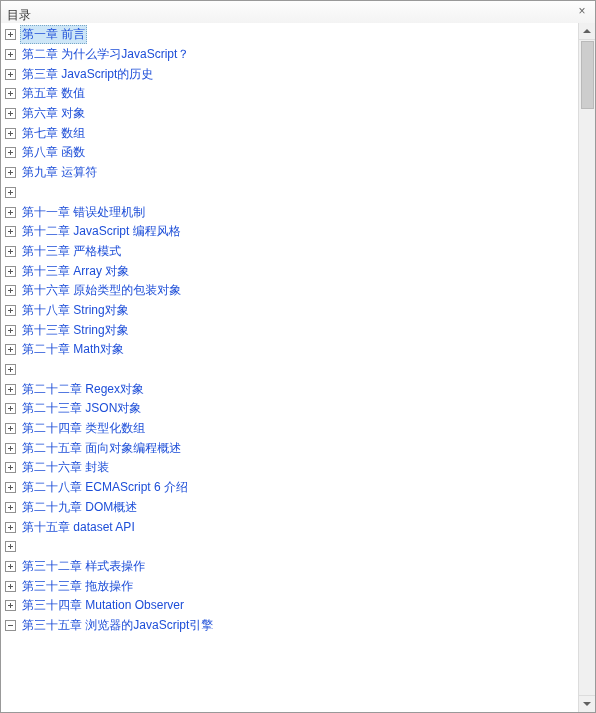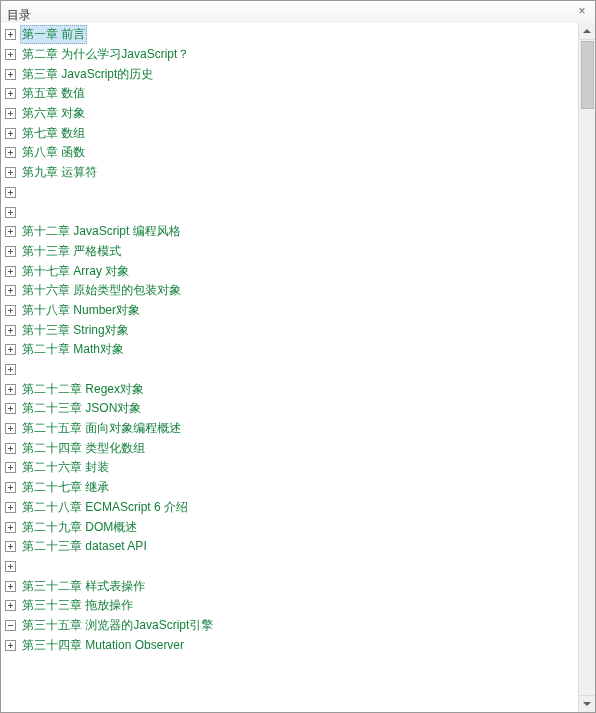--- a/index.html
+++ b/index.html
@@ -55,21 +55,21 @@
   position: relative;
 }
 .expander::before, .expander::after {
   content: "";
   position: absolute;
   background: #595959;
 }
 .expander::before { width: 5px; height: 1px; } 
 .expander.plus::after { width: 1px; height: 5px; } 
 .label {
-  color: #15803d;
+  color: #1d4ed8;
   padding: 1px 2px;
 }
 .tree-item.selected .label {
   background: #cde6f7;
   border: 1px dotted #7aa7c7;
   padding: 0 1px;
 }
 
 .vscroll {
   position: absolute;
@@ -143,40 +143,41 @@
       </div>
       <div class="tree-item">
         <div class="expander plus"></div>
         <span class="label">第九章 运算符</span>
       </div>
       <div class="tree-item">
         <div class="expander plus"></div>
       </div>
       <div class="tree-item">
         <div class="expander plus"></div>
+        <span class="label">第十一章 错误处理机制</span>
       </div>
       <div class="tree-item">
         <div class="expander plus"></div>
         <span class="label">第十二章 JavaScript 编程风格</span>
       </div>
       <div class="tree-item">
         <div class="expander plus"></div>
         <span class="label">第十三章 严格模式</span>
       </div>
       <div class="tree-item">
         <div class="expander plus"></div>
-        <span class="label">第十七章 Array 对象</span>
+        <span class="label">第十三章 Array 对象</span>
       </div>
       <div class="tree-item">
         <div class="expander plus"></div>
         <span class="label">第十六章 原始类型的包装对象</span>
       </div>
       <div class="tree-item">
         <div class="expander plus"></div>
-        <span class="label">第十八章 Number对象</span>
+        <span class="label">第十八章 String对象</span>
       </div>
       <div class="tree-item">
         <div class="expander plus"></div>
         <span class="label">第十三章 String对象</span>
       </div>
       <div class="tree-item">
         <div class="expander plus"></div>
         <span class="label">第二十章 Math对象</span>
       </div>
       <div class="tree-item">
@@ -185,64 +186,60 @@
       <div class="tree-item">
         <div class="expander plus"></div>
         <span class="label">第二十二章 Regex对象</span>
       </div>
       <div class="tree-item">
         <div class="expander plus"></div>
         <span class="label">第二十三章 JSON对象</span>
       </div>
       <div class="tree-item">
         <div class="expander plus"></div>
+        <span class="label">第二十四章 类型化数组</span>
+      </div>
+      <div class="tree-item">
+        <div class="expander plus"></div>
         <span class="label">第二十五章 面向对象编程概述</span>
       </div>
       <div class="tree-item">
         <div class="expander plus"></div>
-        <span class="label">第二十四章 类型化数组</span>
-      </div>
-      <div class="tree-item">
-        <div class="expander plus"></div>
         <span class="label">第二十六章 封装</span>
       </div>
       <div class="tree-item">
         <div class="expander plus"></div>
-        <span class="label">第二十七章 继承</span>
-      </div>
-      <div class="tree-item">
-        <div class="expander plus"></div>
         <span class="label">第二十八章 ECMAScript 6 介绍</span>
       </div>
       <div class="tree-item">
         <div class="expander plus"></div>
         <span class="label">第二十九章 DOM概述</span>
       </div>
       <div class="tree-item">
         <div class="expander plus"></div>
-        <span class="label">第二十三章 dataset API</span>
+        <span class="label">第十五章 dataset API</span>
       </div>
       <div class="tree-item">
         <div class="expander plus"></div>
       </div>
       <div class="tree-item">
         <div class="expander plus"></div>
         <span class="label">第三十二章 样式表操作</span>
       </div>
       <div class="tree-item">
         <div class="expander plus"></div>
         <span class="label">第三十三章 拖放操作</span>
+      </div>
+      <div class="tree-item">
+        <div class="expander plus"></div>
+        <span class="label">第三十四章 Mutation Observer</span>
       </div>
       <div class="tree-item">
         <div class="expander minus"></div>
         <span class="label">第三十五章 浏览器的JavaScript引擎</span>
-      </div>
-      <div class="tree-item">
-        <div class="expander plus"></div>
-        <span class="label">第三十四章 Mutation Observer</span>
       </div>
     </div>
 </div>
 
 <div class="vscroll">
   <div class="sbtn up">
       <div class="arrow"></div>
     </div>
   <div class="thumb"></div>
   <div class="sbtn down">

